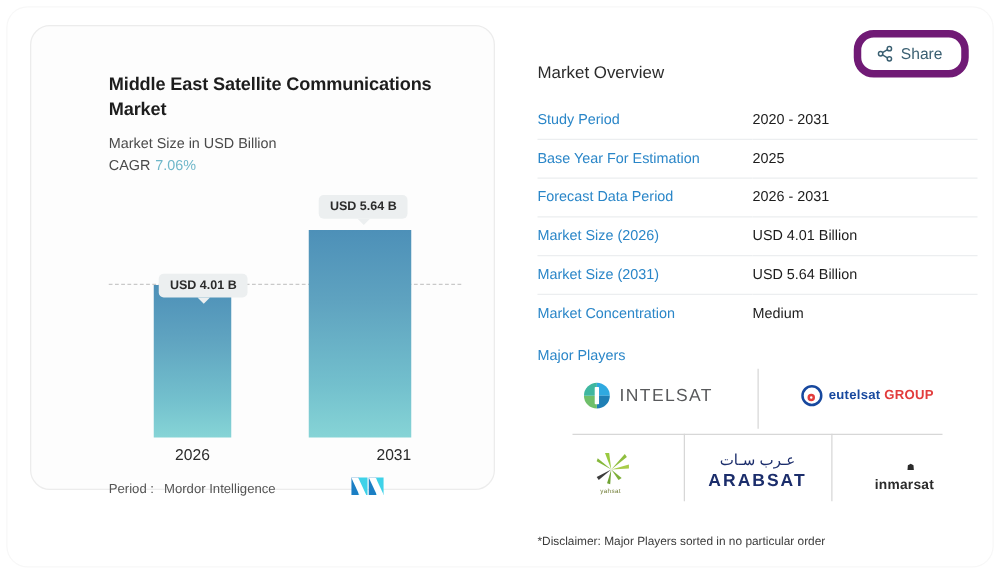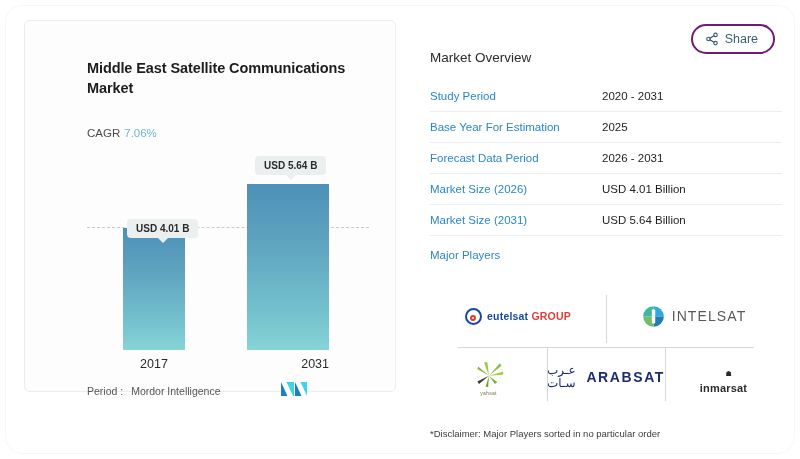--- a/index.html
+++ b/index.html
@@ -24,21 +24,21 @@
     box-shadow:0 0 0 1px rgba(0,0,0,0.03);
   }
 
   
   .chart-card{
     position:absolute;
     left:18px;top:14px;
     width:372px;height:372px;
     background:#fdfdfd;
     border:1px solid #ececec;
-    border-radius:6px;
+    border-radius:16px;
     box-sizing:border-box;
   }
   .chart-title{
     position:absolute;left:62px;top:38px;width:290px;
     font-size:14.5px;font-weight:700;color:#1d1d1d;
     line-height:1.35;letter-spacing:-0.1px;
   }
   .chart-sub{
     position:absolute;left:62px;top:88px;
     font-size:11.5px;color:#4a4a4a;font-weight:400;
@@ -89,21 +89,21 @@
   .source .sep{margin:0 4px;}
   .mi-logo{
     position:absolute;left:256px;top:360px;width:26px;height:16px;
   }
 
   
   .share-btn{
     position:absolute;right:19px;top:18px;
     display:flex;align-items:center;gap:6px;
     padding:6px 15px 6px 12px;
-    border:2px solid #701a75;border-radius:16px;
+    border:6px solid #701a75;border-radius:16px;
     background:#fff;color:#3b6072;font-size:12.5px;
     cursor:pointer;
   }
   .share-btn svg{display:block;}
 
   .overview{
     position:absolute;left:424px;top:44px;width:356px;
   }
   .ov-title{
     font-size:13.5px;color:#2b2b2b;font-weight:400;margin-bottom:16px;
@@ -160,21 +160,21 @@
   
   .intelsat{display:flex;align-items:center;gap:7px;}
   .int-mark{width:23px;height:23px;position:relative;}
   .int-txt{font-size:14px;letter-spacing:1.1px;color:#58595b;font-weight:400;}
 
   
   .yahsat{display:flex;flex-direction:column;align-items:center;}
   .yah-txt{font-size:5px;color:#6f7b33;letter-spacing:0.3px;margin-top:1px;}
 
   
-  .arabsat{display:flex;flex-direction:row;align-items:center;color:#1b2d6b;}
+  .arabsat{display:flex;flex-direction:column;align-items:center;color:#1b2d6b;}
   .arb-ar{font-size:12px;letter-spacing:1px;line-height:1.1;}
   .arb-en{font-size:14px;font-weight:700;letter-spacing:1.6px;line-height:1.15;}
 
   
   .inmarsat{position:relative;text-align:center;}
   .inm-txt{font-size:11px;font-weight:700;color:#2b2b2b;letter-spacing:0.2px;}
   .inm-mark{
     position:absolute;left:50%;margin-left:2px;top:-8px;
     font-size:7px;color:#2b2b2b;
   }
@@ -186,34 +186,35 @@
 </style>
 </head>
 <body>
 
 <div class="page">
   <div class="outer-card">
 
     <div class="chart-card">
 
       <div class="chart-title">Middle East Satellite Communications Market</div>
+      <div class="chart-sub">Market Size in USD Billion</div>
       <div class="chart-cagr">
         <span>CAGR</span><span class="val">7.06%</span>
       </div>
 
       <div class="plot">
         <div class="gridline"></div>
 
         <div class="bar bar1"></div>
         <div class="bar bar2"></div>
 
         <div class="bar-label lbl1">USD 4.01 B</div>
         <div class="bar-label lbl2">USD 5.64 B</div>
 
-        <div class="xtick xt1">2017</div>
+        <div class="xtick xt1">2026</div>
         <div class="xtick xt2">2031</div>
       </div>
 
       <div class="source">
         <span>Period :</span><span class="sep"></span><span>Mordor Intelligence</span>
       </div>
 
       <svg class="mi-logo" viewBox="0 0 52 32">
         <polygon points="0,2 12,2 12,30 0,30" fill="#1b7fc4"></polygon>
         <polygon points="12,2 26,2 26,30 12,30" fill="#3fd2e8"></polygon>
@@ -254,45 +255,49 @@
             <td class="v">2026 - 2031</td>
           </tr>
           <tr>
             <td class="k">Market Size (2026)</td>
             <td class="v">USD 4.01 Billion</td>
           </tr>
           <tr>
             <td class="k">Market Size (2031)</td>
             <td class="v">USD 5.64 Billion</td>
           </tr>
+          <tr style="border-bottom:none;">
+            <td class="k">Market Concentration</td>
+            <td class="v">Medium</td>
+          </tr>
         </tbody>
       </table>
 
       <div class="majors-label">Major Players</div>
     </div>
 
     <div class="logo-grid">
 
       <div class="lg-row lg-row1">
-        <div class="lg-cell" style="width:176px;">
-          <div class="eutelsat">
-            <span class="eut-mark"></span>
-            <span class="eut-txt"><span>eutelsat</span> <span class="grp">GROUP</span></span>
-          </div>
-        </div>
         <div class="lg-cell" style="width:176px;">
           <div class="intelsat">
             <svg class="int-mark" viewBox="0 0 40 40">
               <path d="M20 2 A18 18 0 0 1 38 20 L20 20 Z" fill="#2fa9e0"></path>
               <path d="M38 20 A18 18 0 0 1 20 38 L20 20 Z" fill="#1f7fb5"></path>
               <path d="M20 38 A18 18 0 0 1 2 20 L20 20 Z" fill="#6fbf6a"></path>
               <path d="M2 20 A18 18 0 0 1 20 2 L20 20 Z" fill="#3fb7a0"></path>
               <rect x="17" y="8" width="6" height="24" rx="1" fill="#ffffff"></rect>
             </svg>
             <span class="int-txt">INTELSAT</span>
+          </div>
+        </div>
+        <div class="lg-cell" style="width:176px;">
+          <div class="eutelsat">
+            <span class="eut-mark"></span>
+            <span class="eut-txt"><span>eutelsat</span> <span class="grp">GROUP</span></span>
           </div>
         </div>
         <div class="vline" style="left:176px;top:6px;height:48px;"></div>
       </div>
 
       <div class="lg-row lg-row2">
         <div class="hline" style="left:28px;top:0;width:296px;"></div>
 
         <div class="lg-cell" style="width:117px;">
           <div class="yahsat">

